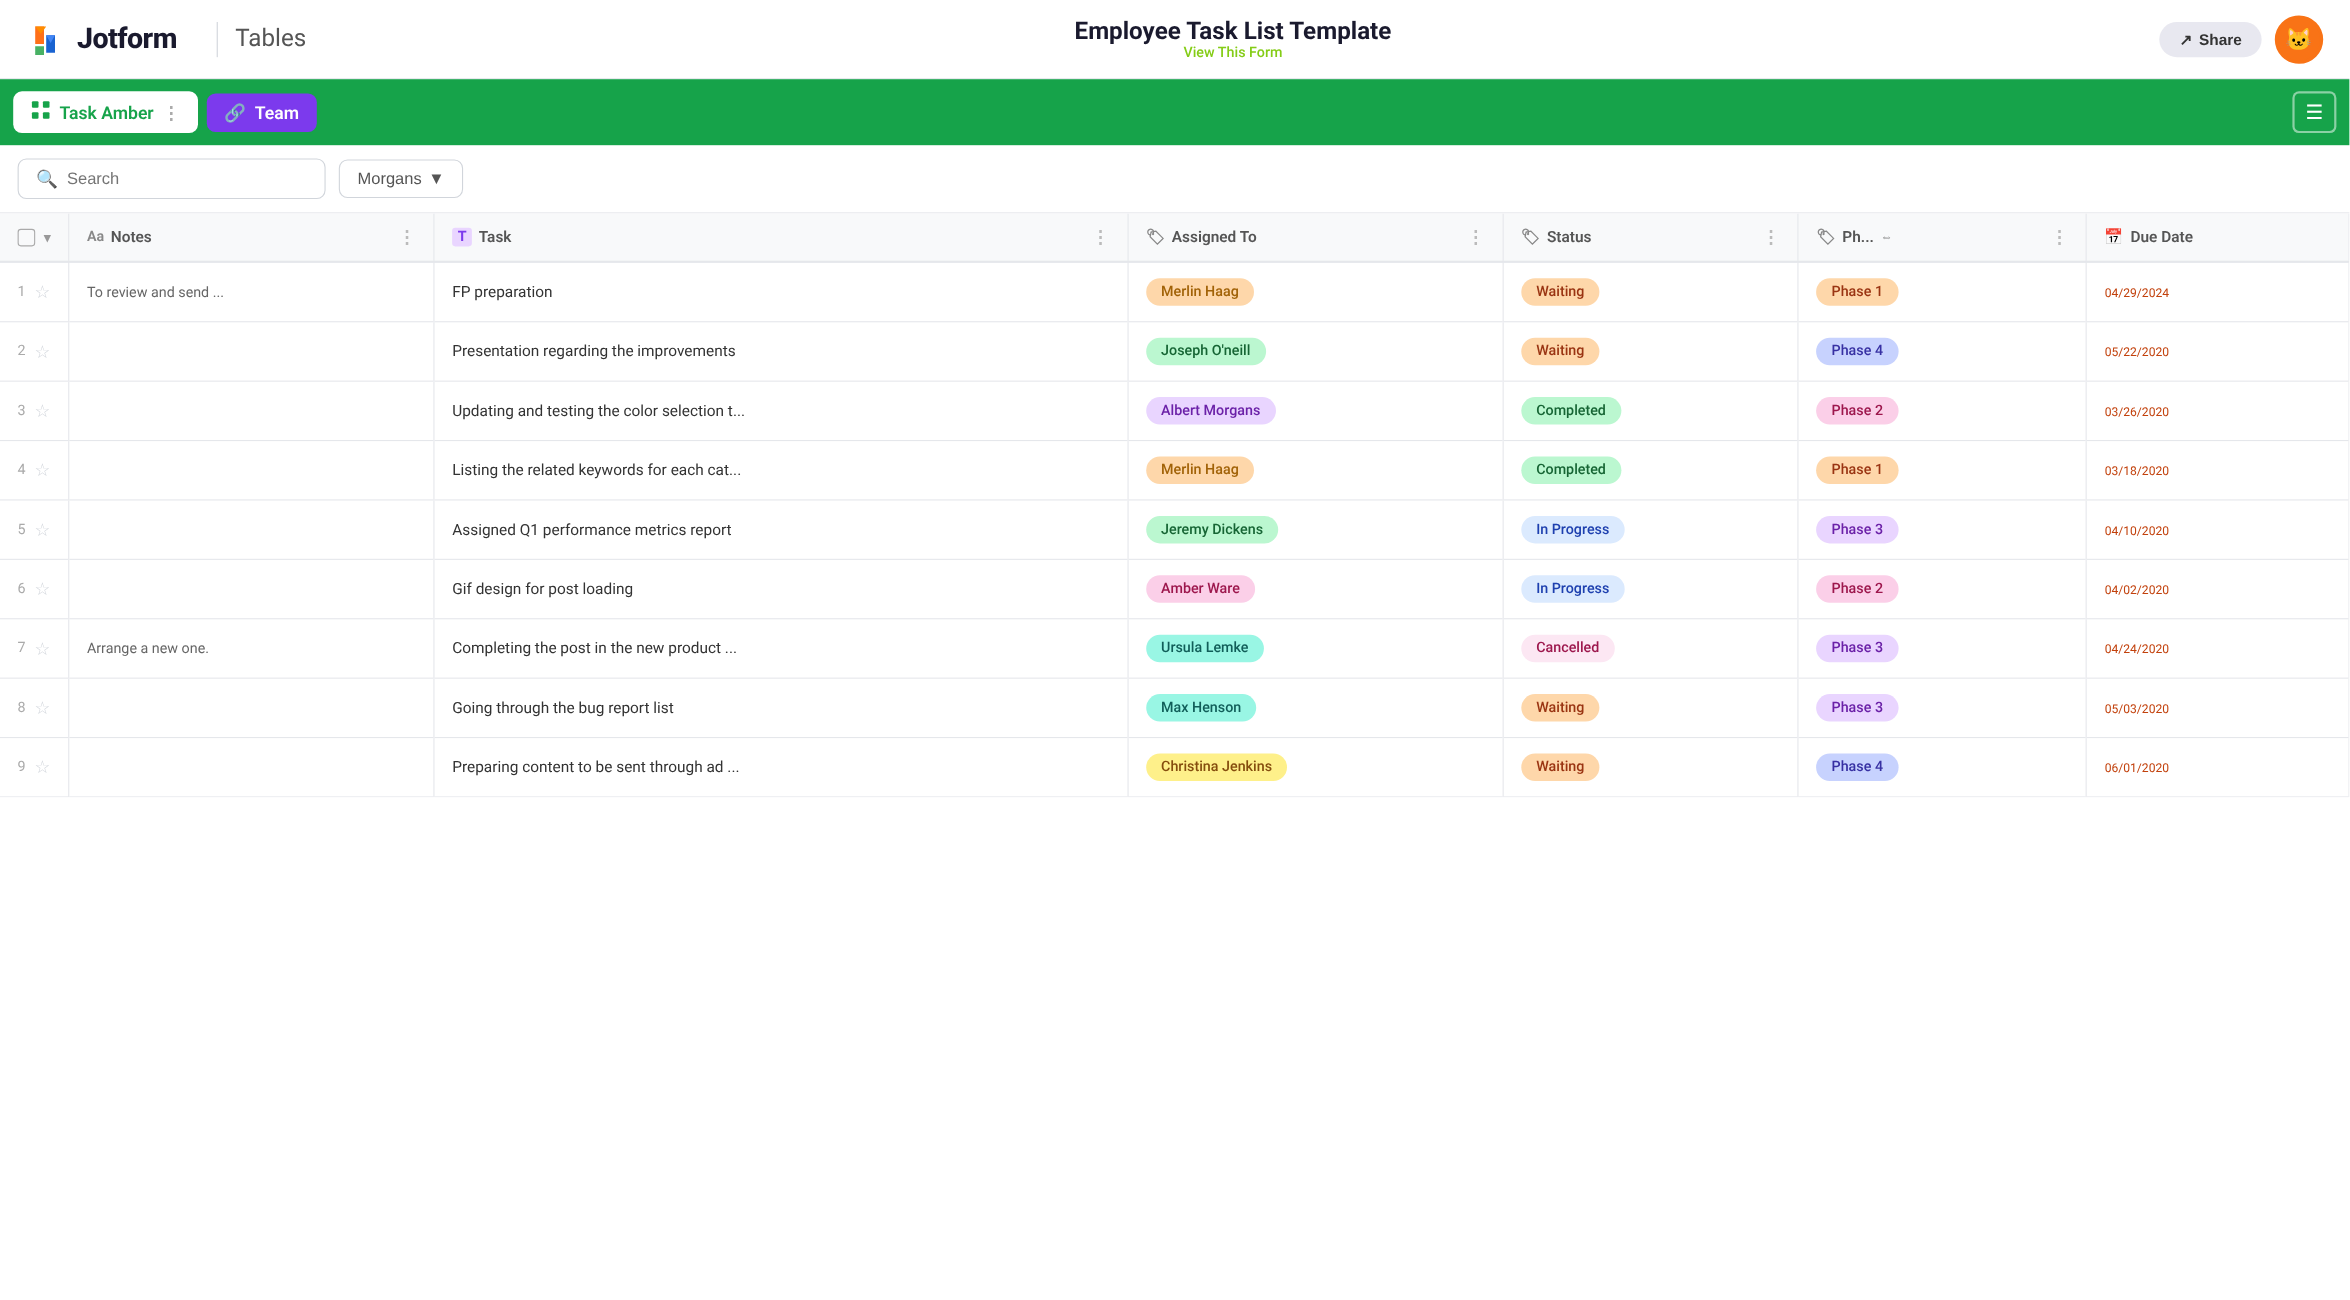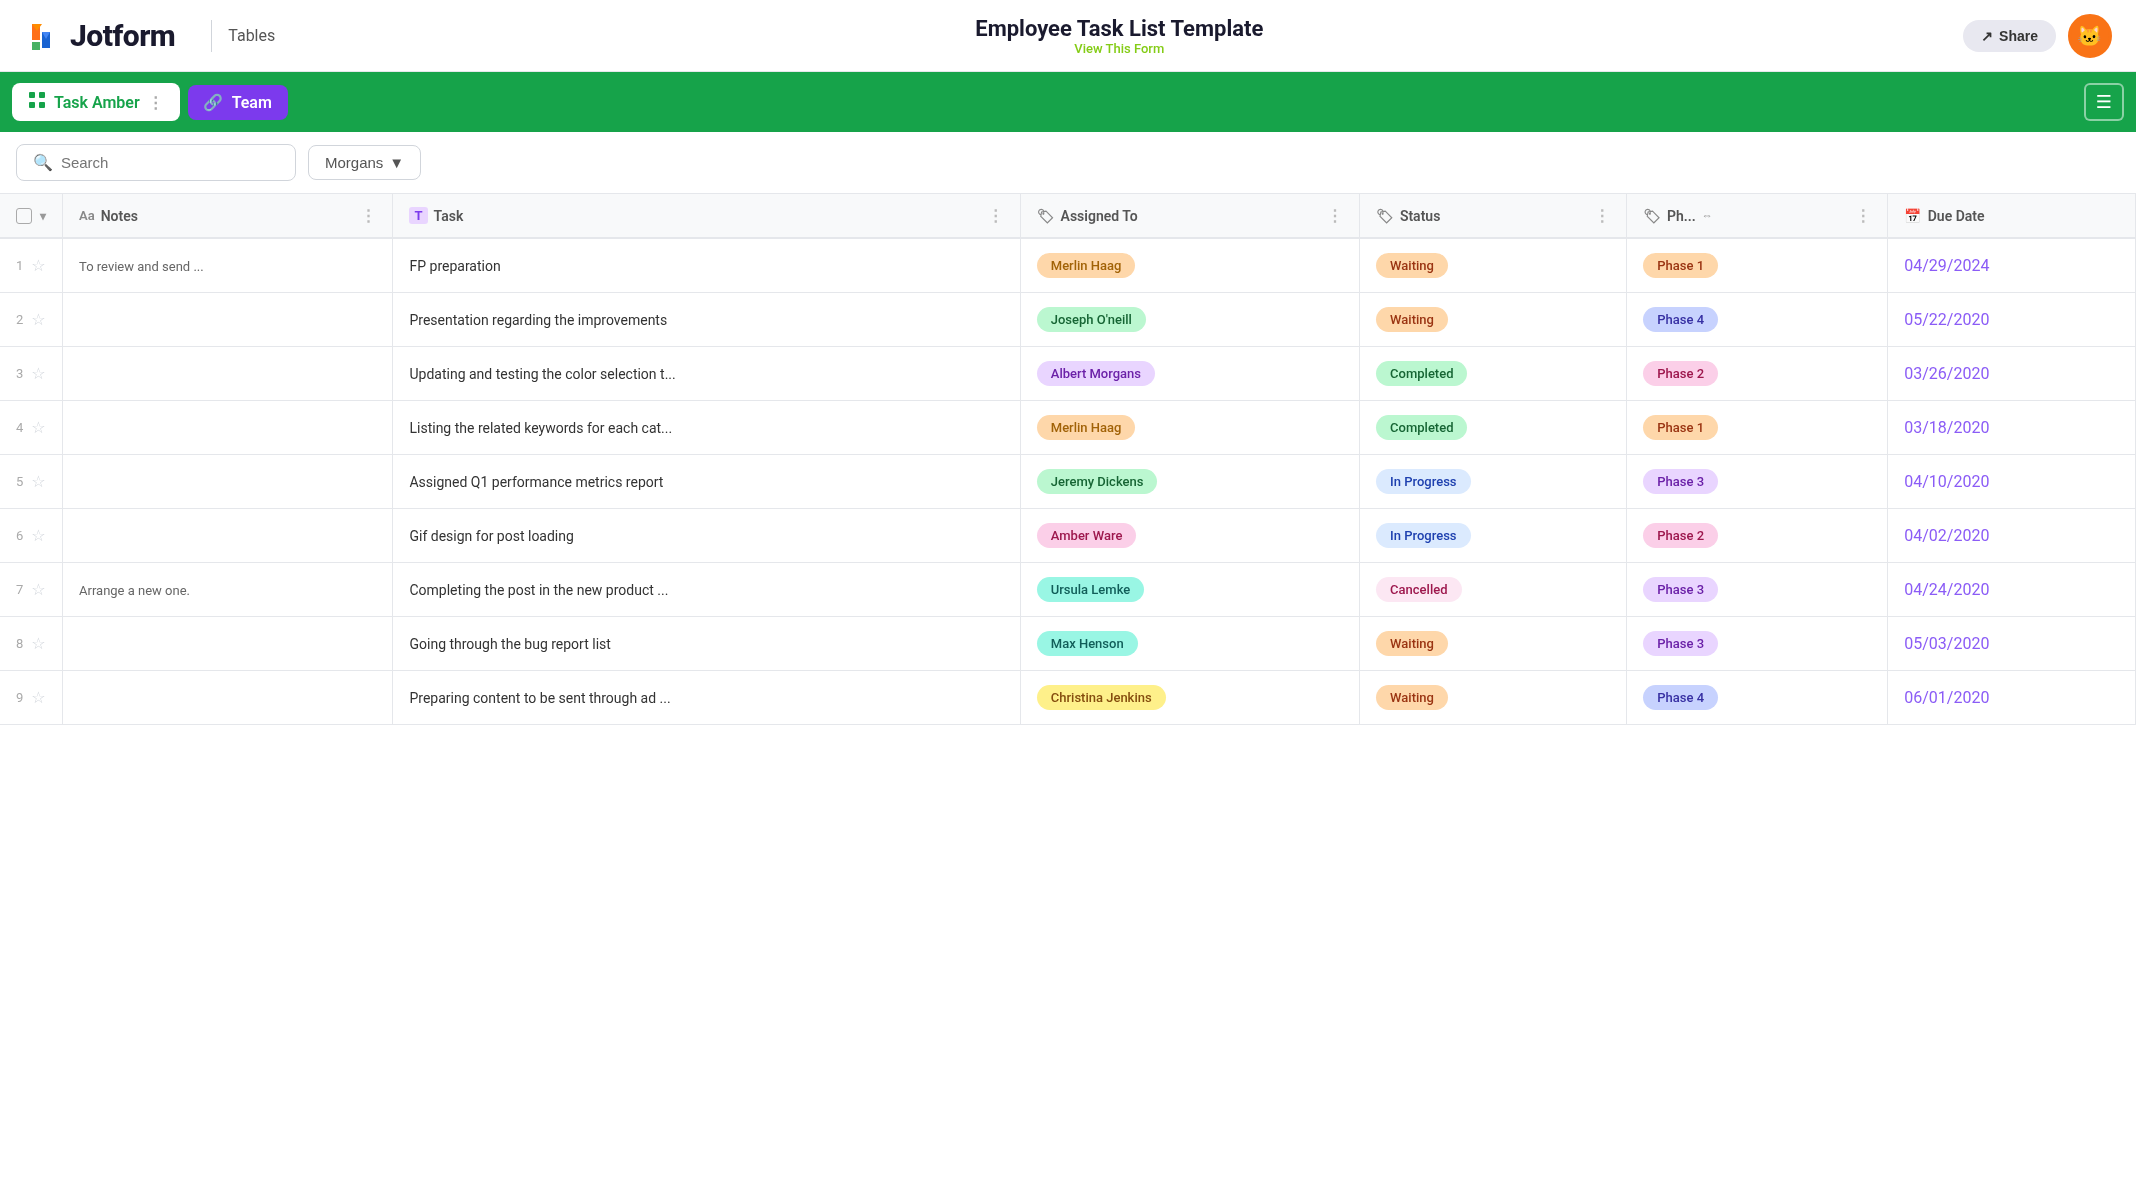--- a/index.html
+++ b/index.html
@@ -18,33 +18,33 @@
       display: flex;
       align-items: center;
       gap: 10px;
       margin-right: 20px;
     }
     .logo-icon {
       width: 36px;
       height: 36px;
     }
     .logo-text {
-      font-size: 30px;
+      font-size: 26px;
       font-weight: 800;
       color: #1a1a2e;
       letter-spacing: -0.5px;
     }
     .divider-v {
       width: 1px;
       height: 32px;
       background: #d1d5db;
       margin: 0 16px;
     }
     .tables-label {
-      font-size: 16px;
+      font-size: 22px;
       color: #555;
       font-weight: 400;
     }
     .header-center {
       flex: 1;
       text-align: center;
     }
     .header-title {
       font-size: 22px;
       font-weight: 700;
@@ -257,22 +257,22 @@
       font-size: 13px;
       font-weight: 500;
       white-space: nowrap;
     }
     .phase-1 { background: #fed7aa; color: #9a3412; }
     .phase-2 { background: #fbcfe8; color: #9d174d; }
     .phase-3 { background: #e9d5ff; color: #6b21a8; }
     .phase-4 { background: #c7d2fe; color: #3730a3; }
 
     .date-text {
-      color: #8b5cf6;
-      font-size: 16px;
+      color: #c2410c;
+      font-size: 11px;
       white-space: nowrap;
       margin-top: 44px;
     }
     .th-dots {
       color: #bbb;
       font-size: 16px;
       margin-left: auto;
       cursor: pointer;
     }
     .th-inner {

